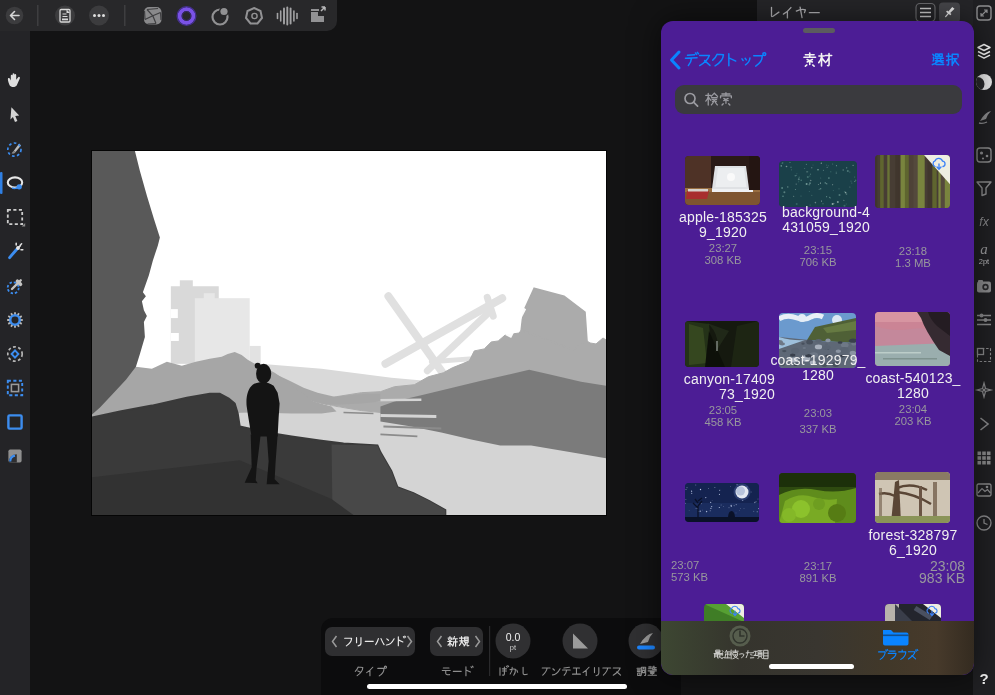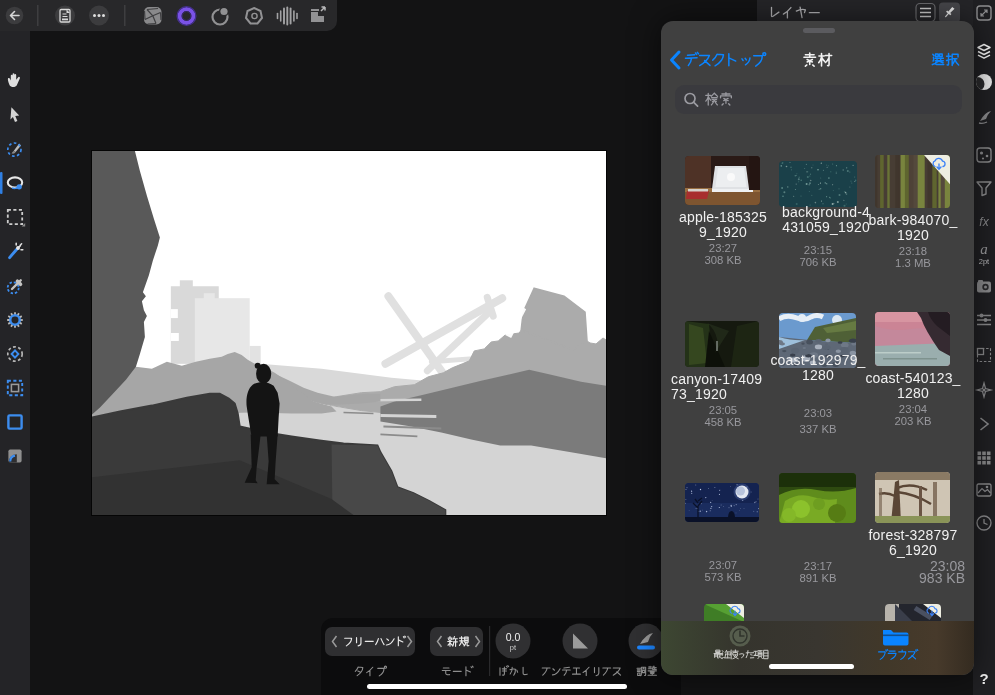--- a/index.html
+++ b/index.html
@@ -385,21 +385,21 @@
         <circle cx="3" cy="-3" r="1.3" fill="#8a8a8c"></circle>
       </g>
       <g transform="translate(11,523)">
         <circle cx="0" cy="0" r="7" fill="none" stroke="#8a8a8c" stroke-width="1.3"></circle>
         <path d="M0,-4 L0,0 L3.5,1.5" stroke="#8a8a8c" stroke-width="1.3" fill="none"></path>
       </g>
       <g transform="translate(11,679)">
         <text x="0" y="5" font-size="15" font-weight="bold" fill="#f0f0f0" text-anchor="middle" font-family="Liberation Sans">?</text>
       </g>
     </svg>
-<div class="abs" style="left:661px;top:21px;width:313px;height:654px;background:#404040;border-radius:12px;overflow:hidden;box-shadow:0 0 30px rgba(0,0,0,0.55)">
+<div class="abs" style="left:661px;top:21px;width:313px;height:654px;background:#4c1d95;border-radius:12px;overflow:hidden;box-shadow:0 0 30px rgba(0,0,0,0.55)">
 <div class="abs" style="left:142px;top:7px;width:32px;height:5px;border-radius:3px;background:#5b5b5f"></div>
 <svg class="abs" style="left:0;top:0" width="313" height="60">
         <path d="M18,31 l-7.5,8 l7.5,8" stroke="#0a84ff" stroke-width="3" fill="none" stroke-linecap="round" stroke-linejoin="round"></path>
         <g transform="translate(23,31.5)">
           <g transform="translate(0.0,0) scale(1.450)">
             <path d="M2.4,1.9 L7.4,1.5 M1,3.9 L9,3.7 M5.2,3.9 Q5,6.6 3,8.9 M7.9,0.3 L8.7,1.3 M9.2,-0.1 L10,0.9" fill="none" stroke="#0a84ff" stroke-width="1.03" stroke-linecap="round" stroke-linejoin="round" opacity="1.0"></path>
           </g>
           <g transform="translate(13.5,0) scale(1.450)">
             <path d="M1.5,2 L8.2,2 M8.2,2 Q6.7,6 1.5,9 M4.9,5.6 L8.6,8.9" fill="none" stroke="#0a84ff" stroke-width="1.03" stroke-linecap="round" stroke-linejoin="round" opacity="1.0"></path>
           </g>
@@ -583,33 +583,32 @@
           <rect x="63.4" y="0" width="2.9" height="53" fill="#8a9a46"></rect>
           <rect x="65.7" y="0" width="5.1" height="53" fill="#5d5244"></rect>
           <rect x="69.8" y="0" width="3.7" height="53" fill="#8a9a46"></rect>
           <rect x="72.7" y="0" width="4.3" height="53" fill="#8a9a46"></rect>
           <rect width="75" height="53" fill="#2a241e" opacity="0.18"></rect>
           <path d="M75,0 L75,29.150000000000002 L49,0 Z" fill="#eeeee2"></path>
           <g transform="translate(64,10)">
             <path d="M-4,1.5 a3,3 0 0 1 0,-5.6 a4,4 0 0 1 7.6,0.3 a2.7,2.7 0 0 1 0.4,5.3 M0,-1 L0,4 M-2,2 L0,4.2 L2,2" stroke="#3c82f7" stroke-width="1.3" fill="none" stroke-linecap="round"></path>
           </g>
         </svg></div>
-      <div class="abs" style="left:200px;top:192px;width:104px;text-align:center;color:#f0f0f0;font-size:14px;line-height:14.5px;letter-spacing:0.2px">bark-984070_<br>1920</div>
       <div class="abs" style="left:200px;top:224px;width:104px;text-align:center;color:#98989d;font-size:11.3px;line-height:12px">23:18<br>1.3 MB</div>
       <div class="abs" style="left:24px;top:300px;width:74px;height:46px;border-radius:4px;overflow:hidden"><svg width="74" height="46" viewBox="0 0 74 46">
           <rect width="74" height="46" fill="#171c12"></rect>
           <path d="M0,0 L24,3 L28,46 L0,46 Z" fill="#2f421f"></path>
           <path d="M4,3 L18,7 L22,42 L4,44 Z" fill="#49632a"></path>
           <path d="M74,0 L74,46 L46,46 L52,5 Z" fill="#242f18"></path>
           <path d="M24,10 L40,46 L20,46 Z" fill="#0c0f08"></path>
           <path d="M22,2 q8,6 10,16 q1,8 -2,14 L44,10 Z" fill="#3a4a2e" opacity="0.5"></path>
           <rect x="31" y="20" width="2" height="10" fill="#c2ccc6" opacity="0.7"></rect>
           <rect width="74" height="46" fill="#10130c" opacity="0.35"></rect>
         </svg></div>
-      <div class="abs" style="left:10px;top:351px;width:104px;text-align:left;color:#f0f0f0;font-size:14px;line-height:14.5px;letter-spacing:0.2px">canyon-17409<br>73_1920</div>
+      <div class="abs" style="left:10px;top:351px;width:104px;text-align:right;color:#f0f0f0;font-size:14px;line-height:14.5px;letter-spacing:0.2px">canyon-17409<br>73_1920</div>
       <div class="abs" style="left:10px;top:383px;width:104px;text-align:center;color:#98989d;font-size:11.3px;line-height:12px">23:05<br>458 KB</div>
       <div class="abs" style="left:118px;top:292px;width:77px;height:55px;border-radius:4px;overflow:hidden"><svg width="77" height="55" viewBox="0 0 77 55">
           <rect width="77" height="55" fill="#6b9ace"></rect>
           <path d="M0,6 q8,-5 18,-1 q8,3 14,-1 q6,-3 12,0" stroke="#e8eff6" stroke-width="5" fill="none"></path>
           <circle cx="58" cy="7" r="5" fill="#dde9f4"></circle>
           <circle cx="23" cy="5" r="4" fill="#e4edf6"></circle>
           <path d="M36,14 L77,5 L77,30 L28,27 Z" fill="#4f6036"></path>
           <path d="M44,15 L77,8 L77,17 L48,20 Z" fill="#667a42"></path>
           <path d="M0,24 q20,2 40,4 L77,30 L77,55 L0,55 Z" fill="#5e6876"></path>
           <path d="M0,24 q14,4 26,3 L0,36 Z" fill="#9ec0dc"></path>
@@ -726,21 +725,21 @@
           <circle cx="23.5" cy="5.4" r="0.38" fill="#c8d4f0" opacity="0.52"></circle>
           <circle cx="34.4" cy="11.4" r="0.54" fill="#c8d4f0" opacity="0.8"></circle>
           <circle cx="17.6" cy="27.1" r="0.3" fill="#c8d4f0" opacity="0.7"></circle>
           <circle cx="57" cy="9" r="8.5" fill="#3a4f86" opacity="0.6"></circle>
           <circle cx="57" cy="9" r="6.5" fill="#e4e9f2"></circle>
           <circle cx="55.5" cy="8" r="4.5" fill="#b8c4dc"></circle>
           <path d="M0,34 h74 v5 h-74 z" fill="#0a1128"></path>
           <path d="M13,34 l0,-11 m0,2 l-5,-5 m5,3 l4,-5 m-4,2 l-3,-4 m3,2 l4,-3" stroke="#0a1128" stroke-width="1.3" fill="none"></path>
           <path d="M43,34 q0.5,-6 3.5,-6 q3,0.5 3.5,6 z" fill="#0a1128"></path>
         </svg></div>
-      <div class="abs" style="left:10px;top:538px;width:104px;text-align:center;color:#98989d;font-size:11.3px;line-height:12px">23:07<br>573 KB</div>
+      <div class="abs" style="left:10px;top:538px;width:104px;text-align:left;color:#98989d;font-size:11.3px;line-height:12px">23:07<br>573 KB</div>
       <div class="abs" style="left:118px;top:452px;width:77px;height:50px;border-radius:4px;overflow:hidden"><svg width="77" height="50" viewBox="0 0 77 50">
           <rect width="77" height="50" fill="#2e4a10"></rect>
           <rect width="77" height="14" fill="#1c300a"></rect>
           <path d="M0,22 q18,-9 38,-5 q20,4 39,-2 L77,50 L0,50 Z" fill="#5f8c1c"></path>
           <path d="M6,28 q14,-9 28,-4 q12,4 24,2 L56,50 L0,50 Z" fill="#79aa24"></path>
           <circle cx="22" cy="36" r="9" fill="#8cc22c"></circle>
           <circle cx="40" cy="31" r="6" fill="#6e9e20"></circle>
           <circle cx="58" cy="40" r="9" fill="#567c14"></circle>
           <circle cx="10" cy="42" r="7" fill="#84b828"></circle>
         </svg></div>

